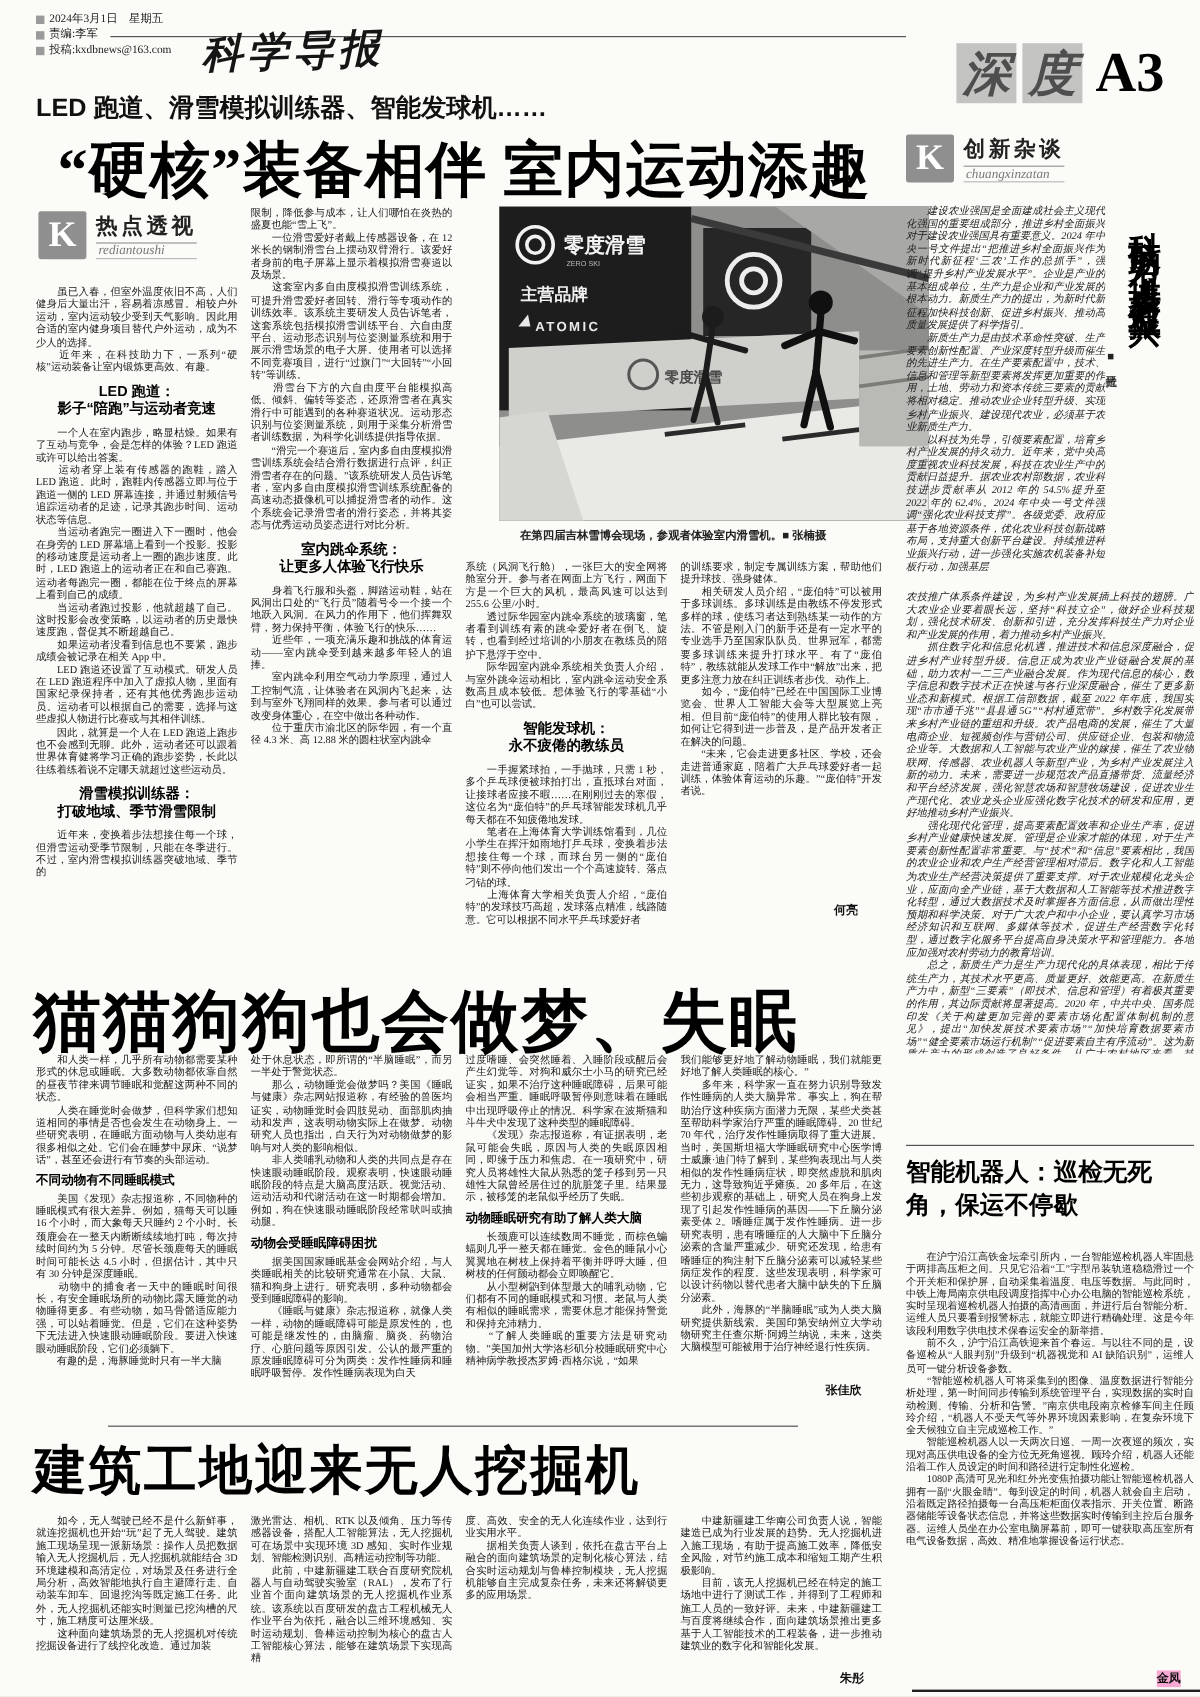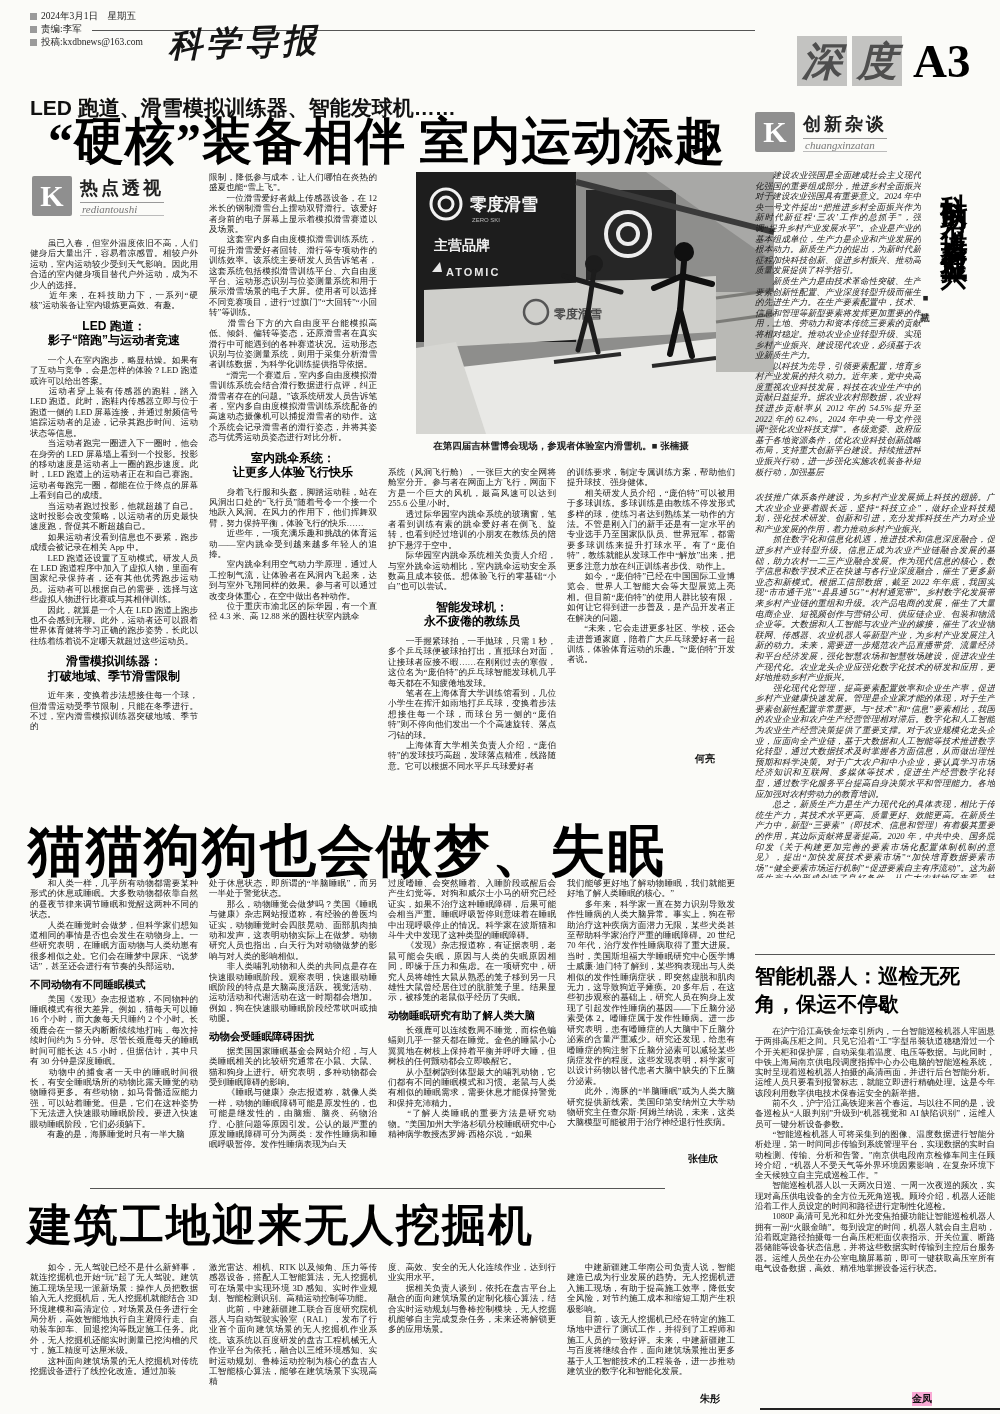--- a/index.html
+++ b/index.html
@@ -9,21 +9,21 @@
   .mh-info{position:absolute;left:30px;top:10px;font-size:9.5px;line-height:13px;color:#222;}
   .mh-info .row{display:flex;align-items:center;}
   .sq{display:inline-block;width:7px;height:7px;background:#9a9a9a;margin-right:4px;}
   .paper-logo{position:absolute;left:168px;top:20px;font-family:"Liberation Serif",serif;
         font-weight:bold;font-style:italic;font-size:34px;letter-spacing:4px;transform:rotate(-2deg);color:#151515;}
   .mh-rule{position:absolute;left:92px;top:30px;width:663px;height:1px;background:#555;}
   .sec-wrap{position:absolute;left:797px;top:34px;display:flex;align-items:center;}
   .sec-box{width:50px;height:50px;background:#c3c3c1;color:#4e4e4e;font-family:"Liberation Serif",serif;
         font-weight:bold;font-style:italic;font-size:40px;display:flex;align-items:center;justify-content:center;margin-right:5px;}
   .sec-page{font-family:"Liberation Serif",serif;font-weight:bold;font-size:47px;color:#000;margin-left:6px;}
-  .kicker{position:absolute;left:30px;top:94px;font-family:"Liberation Sans","DejaVu Sans",sans-serif;
+  .kicker{position:absolute;left:30px;top:76px;font-family:"Liberation Sans","DejaVu Sans",sans-serif;
         font-weight:bold;font-size:21px;color:#111;}
   .main-headline{position:absolute;left:48px;top:108px;width:690px;font-family:Liberation Serif, serif;
         font-weight:900;font-size:50px;letter-spacing:1px;color:#000;}
   
   .klogo{display:flex;align-items:flex-start;}
   .kbox{width:40px;height:40px;background:#8f8f8f;color:#fff;border-radius:2px;
         font-family:"Liberation Serif",serif;font-weight:bold;font-size:30px;
         display:flex;align-items:center;justify-content:center;}
   .klabel{margin-left:8px;}
   .klabel .t{font-family:"Liberation Sans",sans-serif;font-weight:bold;font-size:18px;letter-spacing:3px;color:#222;}
@@ -53,21 +53,21 @@
         font-family:"Liberation Sans",sans-serif;}
   .rule{position:absolute;background:#555;}
   
   .cats-headline{position:absolute;left:28px;top:814px;font-family:"Liberation Sans",sans-serif;
         font-weight:900;font-size:56px;letter-spacing:2px;color:#000;text-align:right;}
   .exc-headline{position:absolute;left:28px;top:1196px;font-family:"Liberation Sans",sans-serif;
         font-weight:900;font-size:44px;letter-spacing:2px;color:#000;}
   .cats-col{top:878px;height:312px;overflow:hidden;}
   .exc-col{top:1262px;height:148px;overflow:hidden;}
   .robot{position:absolute;left:755px;top:962px;width:240px;height:448px;overflow:hidden;}
-  .robot-headline{font-family:"Liberation Sans",sans-serif;font-weight:900;font-size:20.5px;margin:0 0 8px;color:#000;}
+  .robot-headline{font-family:"Liberation Sans",sans-serif;font-weight:900;font-size:20.5px;margin:0 0 24px;color:#000;}
   .robot-body{font-size:8.5px;line-height:10.3px;text-align:justify;}
   .robot-body p.para{margin:0;}
 </style>
 </head>
 <body>
 
 <div class="page">
 
   <div class="mh-info">
     <div class="row">
@@ -276,16 +276,16 @@
   <div class="robot">
     <h3 class="robot-headline">智能机器人：巡检无死角，保运不停歇</h3>
     <div class="robot-body">
         <p class="para">　　在沪宁沿江高铁金坛牵引所内，一台智能巡检机器人牢固悬于两排高压柜之间。只见它沿着“工”字型吊装轨道稳稳滑过一个个开关柜和保护屏，自动采集着温度、电压等数据。与此同时，中铁上海局南京供电段调度指挥中心办公电脑的智能巡检系统，实时呈现着巡检机器人拍摄的高清画面，并进行后台智能分析。运维人员只要看到报警标志，就能立即进行精确处理。这是今年该段利用数字供电技术保春运安全的新举措。</p>
         <p class="para">　　前不久，沪宁沿江高铁迎来首个春运。与以往不同的是，设备巡检从“人眼判别”升级到“机器视觉和 AI 缺陷识别”，运维人员可一键分析设备参数。</p>
         <p class="para">　　“智能巡检机器人可将采集到的图像、温度数据进行智能分析处理，第一时间同步传输到系统管理平台，实现数据的实时自动检测、传输、分析和告警。”南京供电段南京检修车间主任顾玲介绍，“机器人不受天气等外界环境因素影响，在复杂环境下全天候独立自主完成巡检工作。”</p>
         <p class="para">　　智能巡检机器人以一天两次日巡、一周一次夜巡的频次，实现对高压供电设备的全方位无死角巡视。顾玲介绍，机器人还能沿着工作人员设定的时间和路径进行定制性化巡检。</p>
         <p class="para">　　1080P 高清可见光和红外光变焦拍摄功能让智能巡检机器人拥有一副“火眼金睛”。每到设定的时间，机器人就会自主启动，沿着既定路径拍摄每一台高压柜柜面仪表指示、开关位置、断路器储能等设备状态信息，并将这些数据实时传输到主控后台服务器。运维人员坐在办公室电脑屏幕前，即可一键获取高压室所有电气设备数据，高效、精准地掌握设备运行状态。</p>
       </div>
   </div>
-  <div class="byline" style="left:912px;top:1392px;background:#f9a8d4;text-align:right;">金凤</div>
+  <div class="byline" style="left:964px;top:1392px;background:#f9a8d4;text-align:right;">金凤</div>
 
   <div class="rule" style="left:760px;top:1408px;width:240px;height:2px;background:#222;"></div>
 </div>
 
 </body></html>

